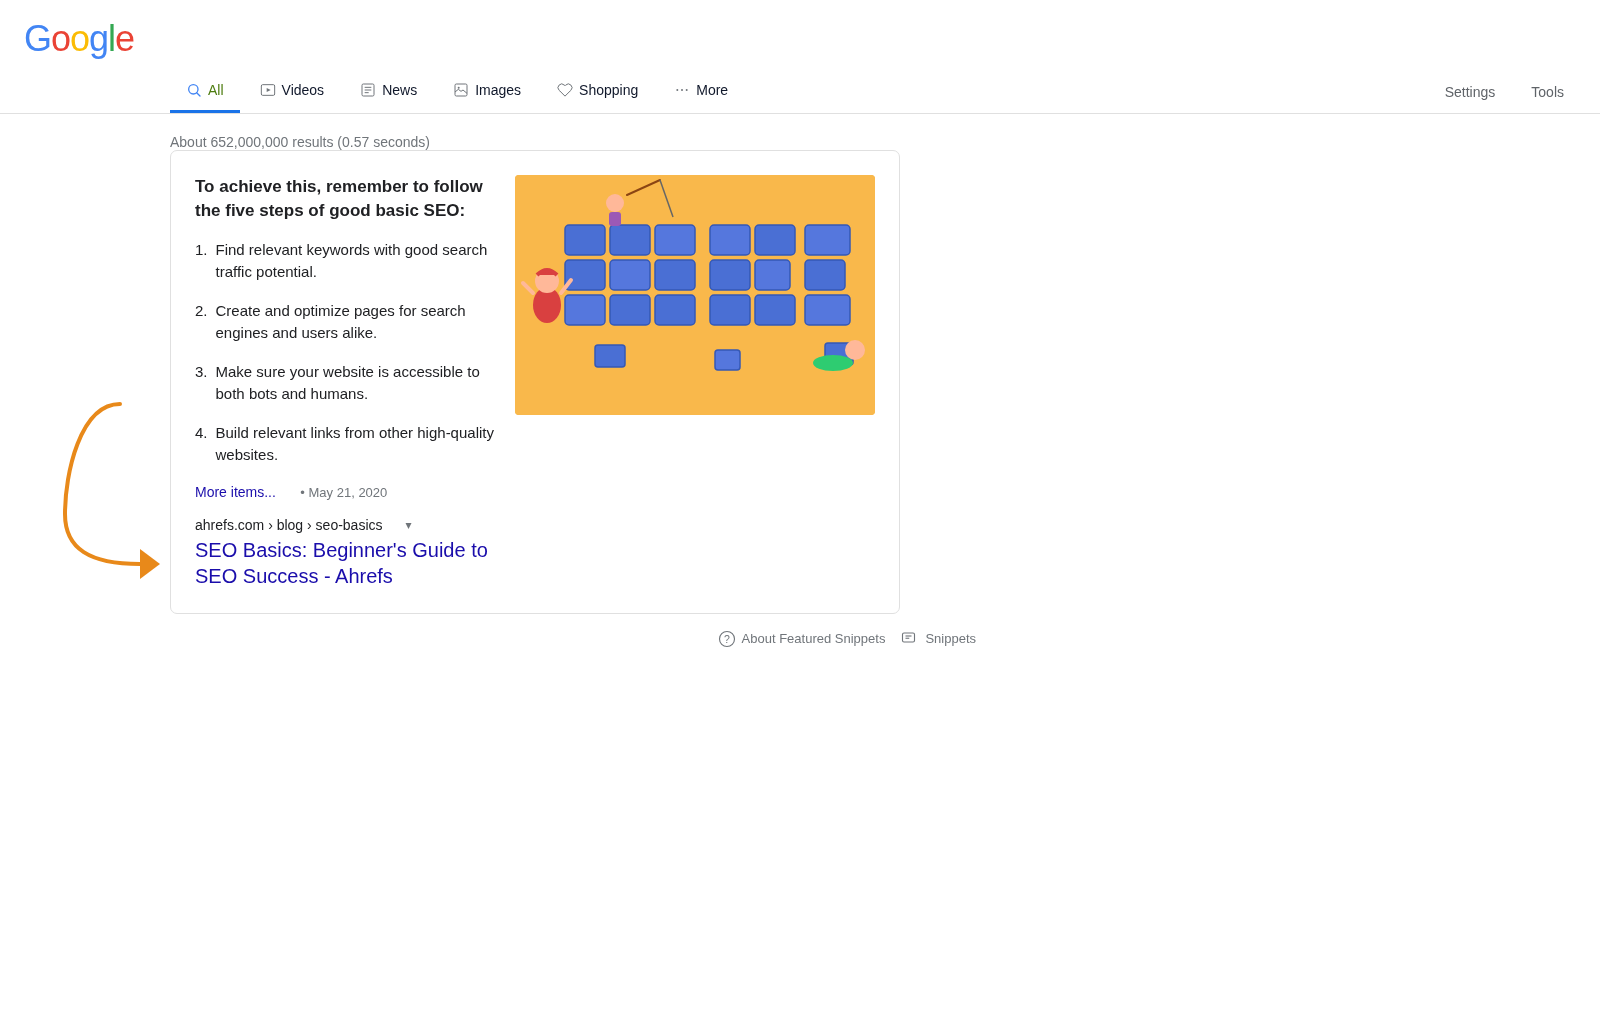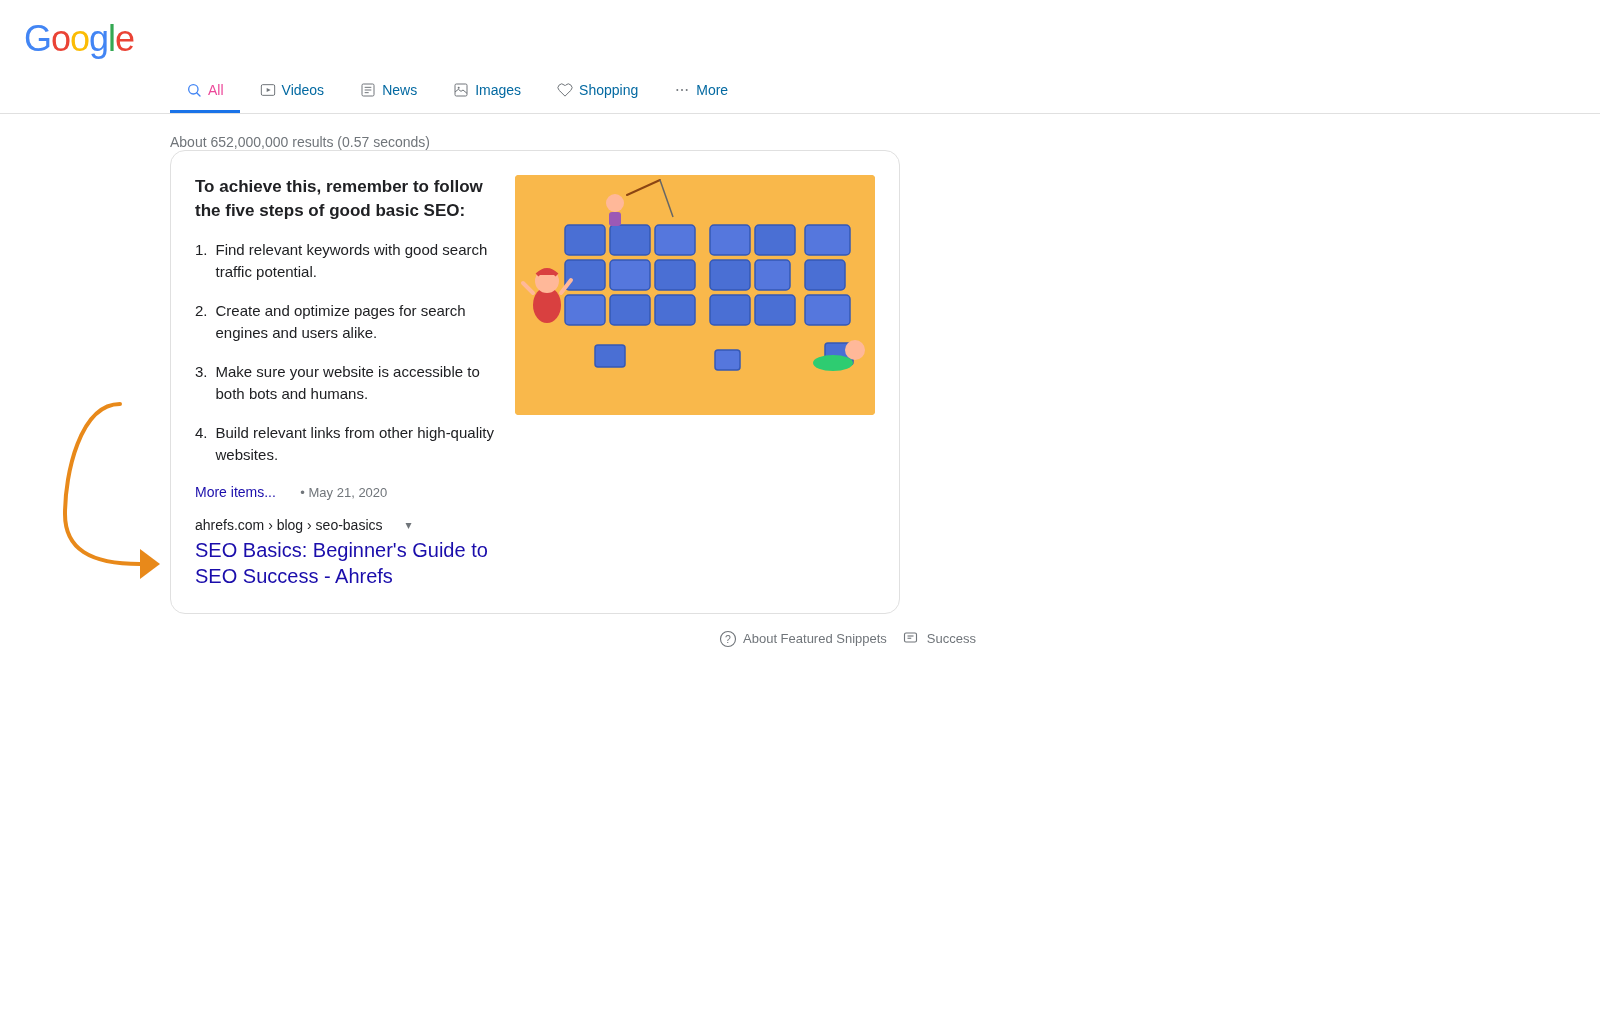--- a/index.html
+++ b/index.html
@@ -79,28 +79,28 @@
       padding: 0 0 0 170px;
       border-bottom: 1px solid #e0e0e0;
       gap: 4px;
     }
     .nav-tab {
       display: flex;
       align-items: center;
       gap: 6px;
       padding: 12px 16px;
       font-size: 14px;
-      color: #0369a1;
+      color: #0f172a;
       cursor: pointer;
       border-bottom: 3px solid transparent;
       white-space: nowrap;
       text-decoration: none;
     }
     .nav-tab.active {
-      color: #ec4899;
+      color: #4d7c0f;
       border-bottom: 3px solid #1a73e8;
       font-weight: 500;
     }
     .nav-tab-icon {
       width: 16px;
       height: 16px;
       display: inline-flex;
       align-items: center;
       justify-content: center;
     }
@@ -131,21 +131,21 @@
     }
 
     .results-count {
       font-size: 14px;
       color: #70757a;
     }
 
     
     .featured-snippet {
       border: 1px solid #e0e0e0;
-      border-radius: 15px;
+      border-radius: 7px;
       padding: 24px;
       max-width: 730px;
       position: relative;
       display: flex;
       gap: 20px;
       background: #fff;
     }
 
     .snippet-content {
       flex: 1;
@@ -344,20 +344,24 @@
     <span class="nav-tab-icon">
       <svg width="16" height="16" viewBox="0 0 24 24" fill="none">
         <circle cx="5" cy="12" r="1.5" fill="#70757a"></circle>
         <circle cx="12" cy="12" r="1.5" fill="#70757a"></circle>
         <circle cx="19" cy="12" r="1.5" fill="#70757a"></circle>
       </svg>
     </span>
     <span>More</span>
   </div>
 
+  <div class="nav-right">
+    <span class="nav-settings">Settings</span>
+    <span class="nav-tools">Tools</span>
+  </div>
 </div>
 
 <div class="main-content">
   <div class="results-count">About 652,000,000 results (0.57 seconds)</div>
 
   <div class="snippet-container">
 
     <div class="arrow-wrapper">
       <svg width="140" height="200" viewBox="0 0 140 200" fill="none">
 
@@ -466,16 +470,16 @@
         <text x="12" y="17" text-anchor="middle" font-size="14" fill="#70757a" font-family="Arial">?</text>
       </svg>
       <span>About Featured Snippets</span>
     </span>
     <span class="footer-link">
       <svg width="18" height="18" viewBox="0 0 24 24" fill="none">
         <rect x="2" y="4" width="16" height="12" rx="2" stroke="#70757a" stroke-width="1.5" fill="none"></rect>
         <line x1="6" y1="8" x2="14" y2="8" stroke="#70757a" stroke-width="1.5"></line>
         <line x1="6" y1="11" x2="11" y2="11" stroke="#70757a" stroke-width="1.5"></line>
       </svg>
-      <span>Success</span>
+      <span>Snippets</span>
     </span>
   </div>
 </div>
 
 </body></html>

